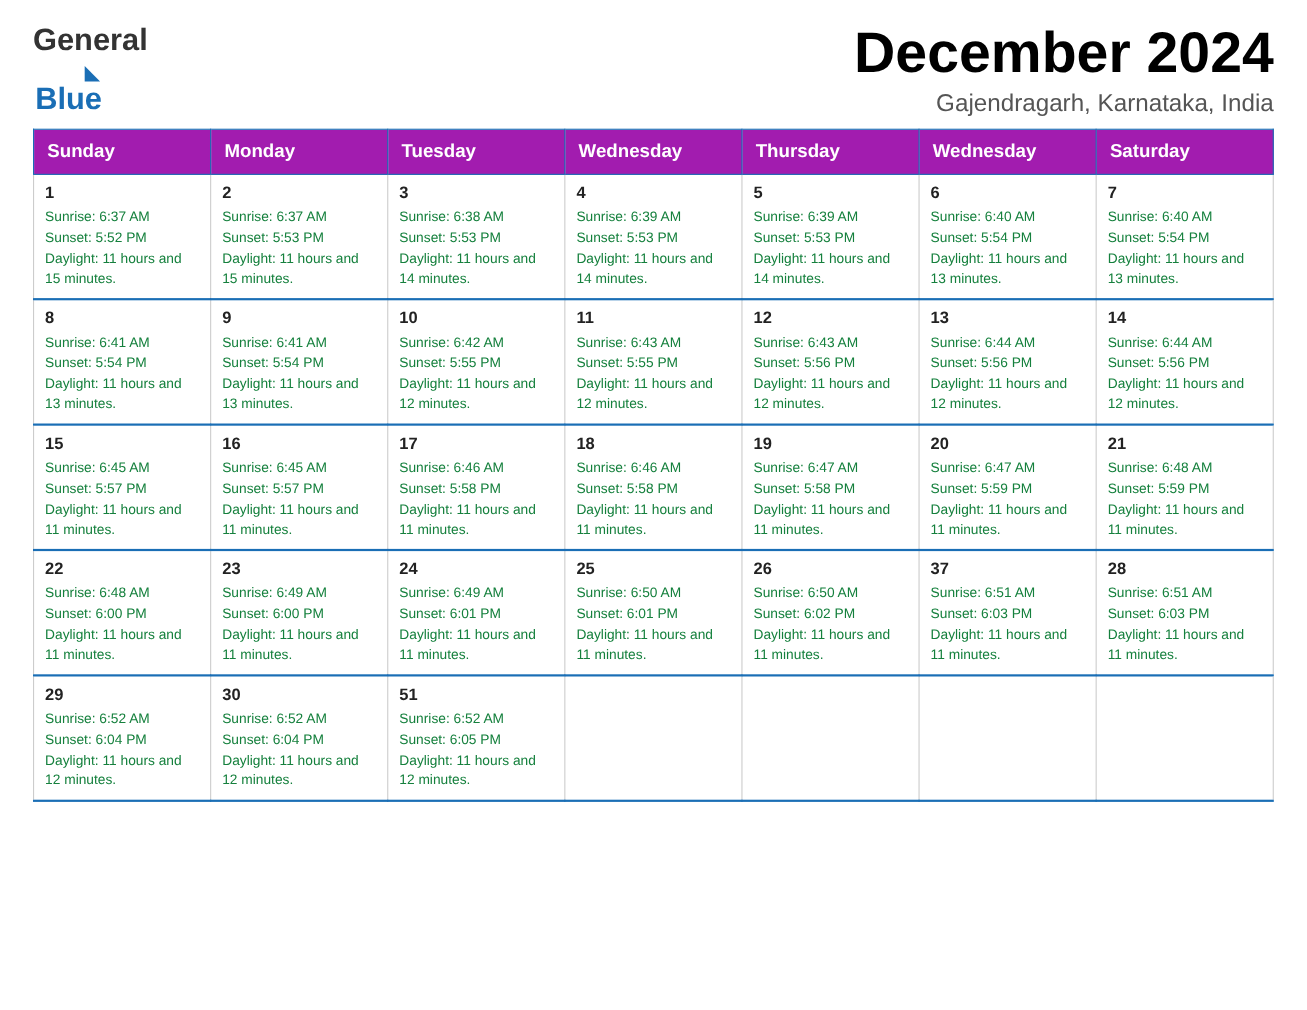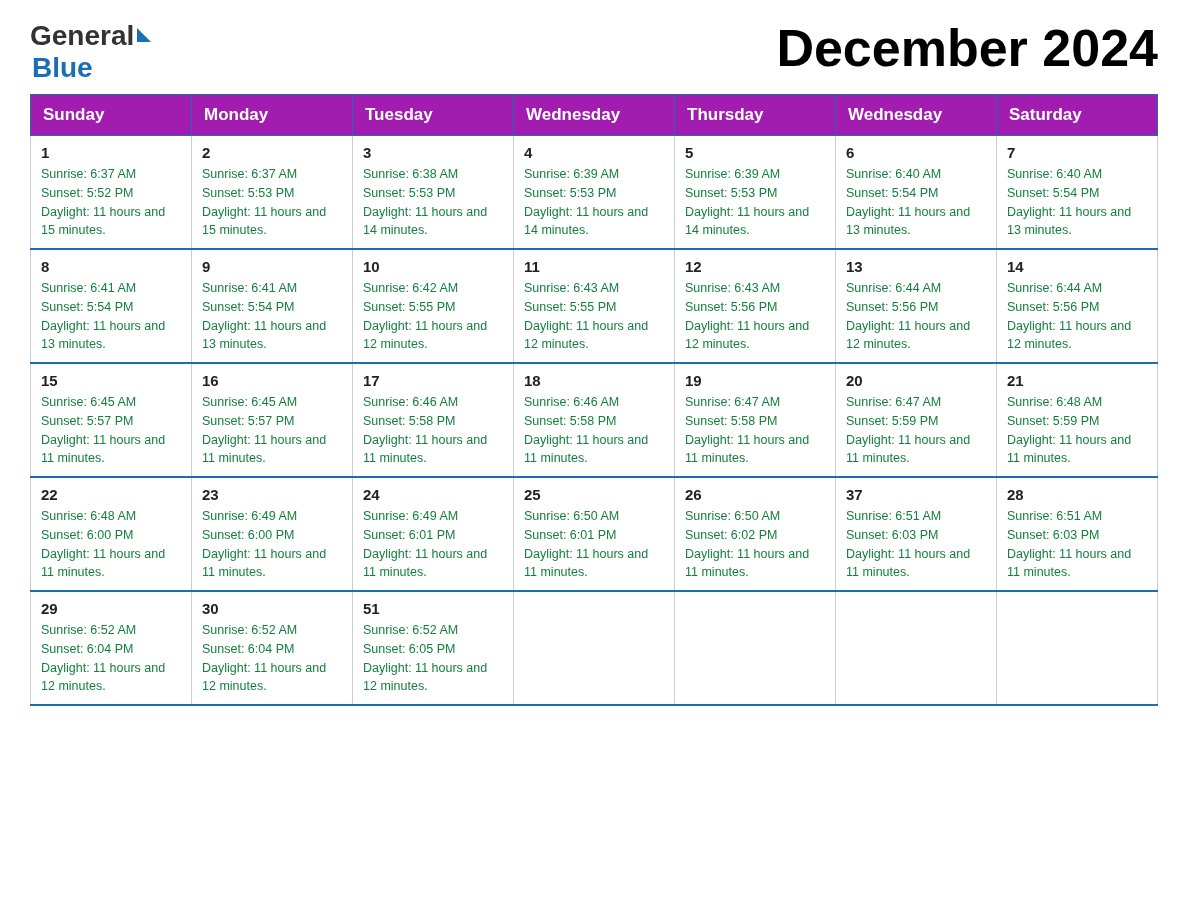--- a/index.html
+++ b/index.html
@@ -16,20 +16,22 @@
       align-items: flex-start;
       margin-bottom: 10px;
     }
     .logo {
       display: flex;
       flex-direction: column;
       align-items: flex-start;
     }
     .logo-top {
       display: flex;
+      align-items: center;
+      flex-direction: column;
     }
     .logo-text-general {
       font-size: 28px;
       font-weight: bold;
       color: #333;
     }
     .logo-arrow {
       width: 0;
       height: 0;
       border-left: 14px solid #1a6eb5;
@@ -105,20 +107,21 @@
 <div class="header">
   <div class="logo">
     <div class="logo-top">
       <span class="logo-text-general">General</span>
       <div class="logo-arrow"></div>
     </div>
     <span class="logo-text-blue">Blue</span>
   </div>
   <div class="title-area">
     <div class="month-title">December 2024</div>
+    <div class="location-title">Gajendragarh, Karnataka, India</div>
   </div>
 </div>
 
 <table>
   <thead>
     <tr>
     <th>Sunday</th>
         <th>Monday</th>
         <th>Tuesday</th>
         <th>Wednesday</th>

